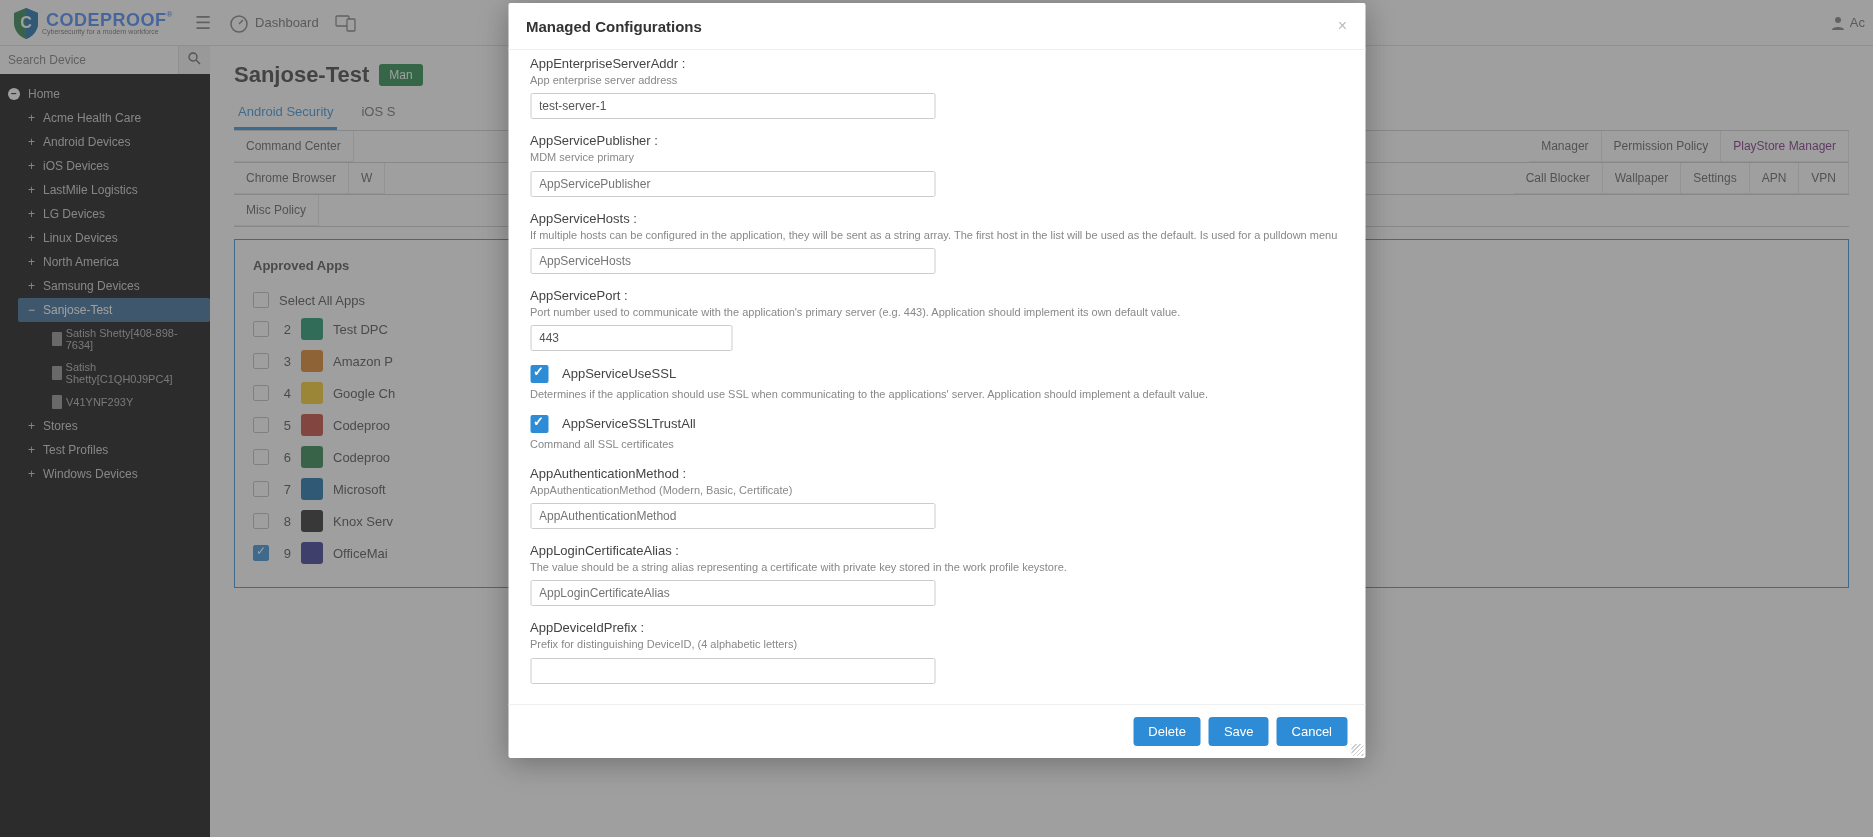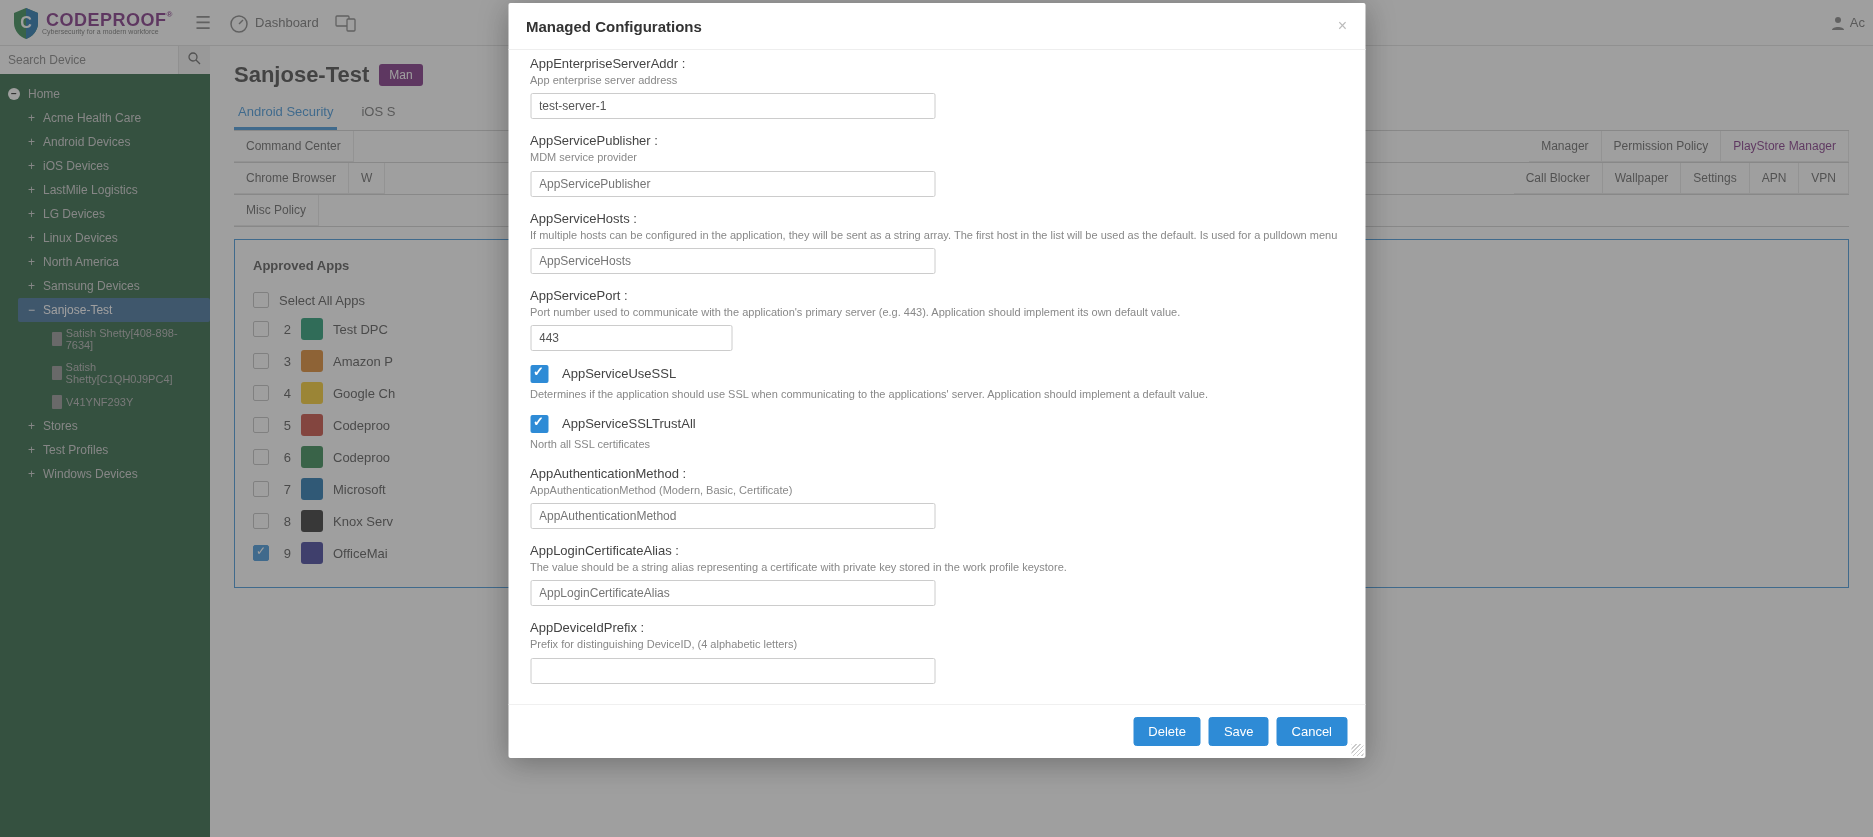--- a/index.html
+++ b/index.html
@@ -4,48 +4,48 @@
 <style>
 * { box-sizing: border-box; margin: 0; padding: 0; }
 body { font-family: "Segoe UI", Arial, sans-serif; font-size: 13px; background: #f5f5f5; overflow: hidden; color: #333; }
 
 .overlay { position: fixed; inset: 0; background: rgba(80,80,80,0.55); z-index: 5; }
 
 
 .topbar { height: 46px; background: #fff; display: flex; align-items: center; border-bottom: 1px solid #ddd; position: relative; }
 .logo { display: flex; align-items: center; padding: 0 10px; }
 .logo-mark { width: 32px; height: 34px; }
-.logo-text { font-weight: 700; font-size: 18px; color: #701a75; letter-spacing: 0.5px; margin-left: 4px; }
+.logo-text { font-weight: 700; font-size: 18px; color: #3b82f6; letter-spacing: 0.5px; margin-left: 4px; }
 .logo-sup { font-size: 8px; vertical-align: top; }
 .logo-sub { font-size: 7px; color: #666; display: block; margin-top: -3px; }
 .bars-icon { margin-left: 12px; color: #777; font-size: 18px; }
 .topnav { display: flex; align-items: center; gap: 16px; margin-left: 18px; color: #666; }
 .topnav-item { display: flex; align-items: center; gap: 6px; }
 .top-right { margin-left: auto; display: flex; align-items: center; gap: 4px; padding-right: 8px; color: #666; }
 
 
-.sidebar { position: absolute; top: 46px; left: 0; bottom: 0; width: 210px; background: #14532d; color: #c7c7c7; font-size: 12px; overflow: auto; }
+.sidebar { position: absolute; top: 46px; left: 0; bottom: 0; width: 210px; background: #000000; color: #c7c7c7; font-size: 12px; overflow: auto; }
 .search-row { display: flex; background: #fff; }
 .search-row input { flex: 1; border: none; padding: 7px 8px; font-size: 12px; outline: none; }
 .search-btn { width: 32px; background: #f1f1f1; border: none; border-left: 1px solid #ddd; font-size: 13px; color: #555; }
 .tree { padding: 8px 0; }
 .tree-item { display: flex; align-items: center; padding: 5px 10px; gap: 8px; cursor: pointer; }
 .tree-item.root { padding-left: 8px; }
 .tree-item .toggle { width: 12px; height: 12px; border-radius: 50%; background: #fff; color: #000; font-size: 10px; line-height: 12px; text-align: center; font-weight: bold; }
 .tree-children { padding-left: 18px; }
 .tree-sub { display: flex; align-items: center; padding: 5px 10px; gap: 8px; }
 .tree-sub.selected { background: #2a5f8f; border-radius: 2px; color: #fff; }
 .device-row { display: flex; align-items: center; padding: 5px 10px 5px 34px; gap: 4px; color: #aaa; font-size: 11px; }
 .phone-icon { width: 10px; height: 14px; background: #888; border-radius: 1px; }
 
 
 .main { position: absolute; top: 46px; left: 210px; right: 0; bottom: 0; background: #fff; overflow: hidden; }
 .page-head { padding: 16px 24px 8px; display: flex; align-items: center; gap: 10px; }
 .page-head h1 { font-size: 22px; font-weight: 700; color: #333; }
-.badge { background: #701a75; color: #fff; padding: 4px 10px; border-radius: 3px; font-size: 12px; }
+.badge { background: #15803d; color: #fff; padding: 4px 10px; border-radius: 3px; font-size: 12px; }
 .tabs1 { display: flex; border-bottom: 1px solid #ccc; margin: 0 24px; gap: 20px; }
 .tab1 { padding: 8px 4px; color: #666; font-size: 13px; cursor: pointer; }
 .tab1.active { color: #2e8bd6; border-bottom: 3px solid #2e8bd6; }
 .subtabs-row { display: flex; flex-wrap: wrap; margin: 0 24px; border-bottom: 1px solid #ccc; }
 .subtab { padding: 8px 12px; color: #555; font-size: 12px; border-right: 1px solid #e5e5e5; border-bottom: 1px solid #e5e5e5; cursor: pointer; }
 .subtab.right { margin-left: auto; text-align: right; }
 .subtab.active { color: #701a75; }
 .section-wrap { margin: 12px 24px; border: 1px solid #2e8bd6; padding: 18px; }
 .section-title { font-weight: 600; color: #444; margin-bottom: 14px; }
 .app-row { display: flex; align-items: center; gap: 10px; padding: 5px 0; font-size: 13px; color: #444; }
@@ -290,36 +290,36 @@
 
 <div class="overlay"></div>
 
 <div class="modal">
   <div class="modal-head">
     <h2>Managed Configurations</h2>
     <span class="modal-close">×</span>
   </div>
   <div class="modal-body" id="modal-body">
       <div class="fg"><div class="fg-label">AppEnterpriseServerAddr :</div><div class="fg-desc">App enterprise server address</div><input type="text" class="" value="test-server-1" style=""></div>
-      <div class="fg"><div class="fg-label">AppServicePublisher :</div><div class="fg-desc">MDM service provider</div><input type="text" class="" placeholder="AppServicePublisher" style=""></div>
+      <div class="fg"><div class="fg-label">AppServicePublisher :</div><div class="fg-desc">MDM service primary</div><input type="text" class="" placeholder="AppServicePublisher" style=""></div>
       <div class="fg"><div class="fg-label">AppServiceHosts :</div><div class="fg-desc">If multiple hosts can be configured in the application, they will be sent as a string array. The first host in the list will be used as the default. Is used for a pulldown menu</div><input type="text" class="" placeholder="AppServiceHosts" style=""></div>
       <div class="fg"><div class="fg-label">AppServicePort :</div><div class="fg-desc">Port number used to communicate with the application's primary server (e.g. 443). Application should implement its own default value.</div><input type="text" class="narrow" value="443" style=""></div>
       <div class="fg">
         <div class="fg-check">
           <span class="cb"></span>
           <span class="fg-label">AppServiceUseSSL</span>
         </div>
         <div class="fg-desc">Determines if the application should use SSL when communicating to the applications' server. Application should implement a default value.</div>
       </div>
       <div class="fg">
         <div class="fg-check">
           <span class="cb"></span>
           <span class="fg-label">AppServiceSSLTrustAll</span>
         </div>
-        <div class="fg-desc">North all SSL certificates</div>
+        <div class="fg-desc">Command all SSL certificates</div>
       </div>
       <div class="fg"><div class="fg-label">AppAuthenticationMethod :</div><div class="fg-desc">AppAuthenticationMethod (Modern, Basic, Certificate)</div><input type="text" class="" placeholder="AppAuthenticationMethod" style=""></div>
       <div class="fg"><div class="fg-label">AppLoginCertificateAlias :</div><div class="fg-desc">The value should be a string alias representing a certificate with private key stored in the work profile keystore.</div><input type="text" class="" placeholder="AppLoginCertificateAlias" style=""></div>
       <div class="fg"><div class="fg-label">AppDeviceIdPrefix :</div><div class="fg-desc">Prefix for distinguishing DeviceID, (4 alphabetic letters)</div><input type="text" class="" style=""></div>
     </div>
   <div class="modal-foot">
     <button class="btn">Delete</button>
     <button class="btn">Save</button>
     <button class="btn">Cancel</button>
   </div>

